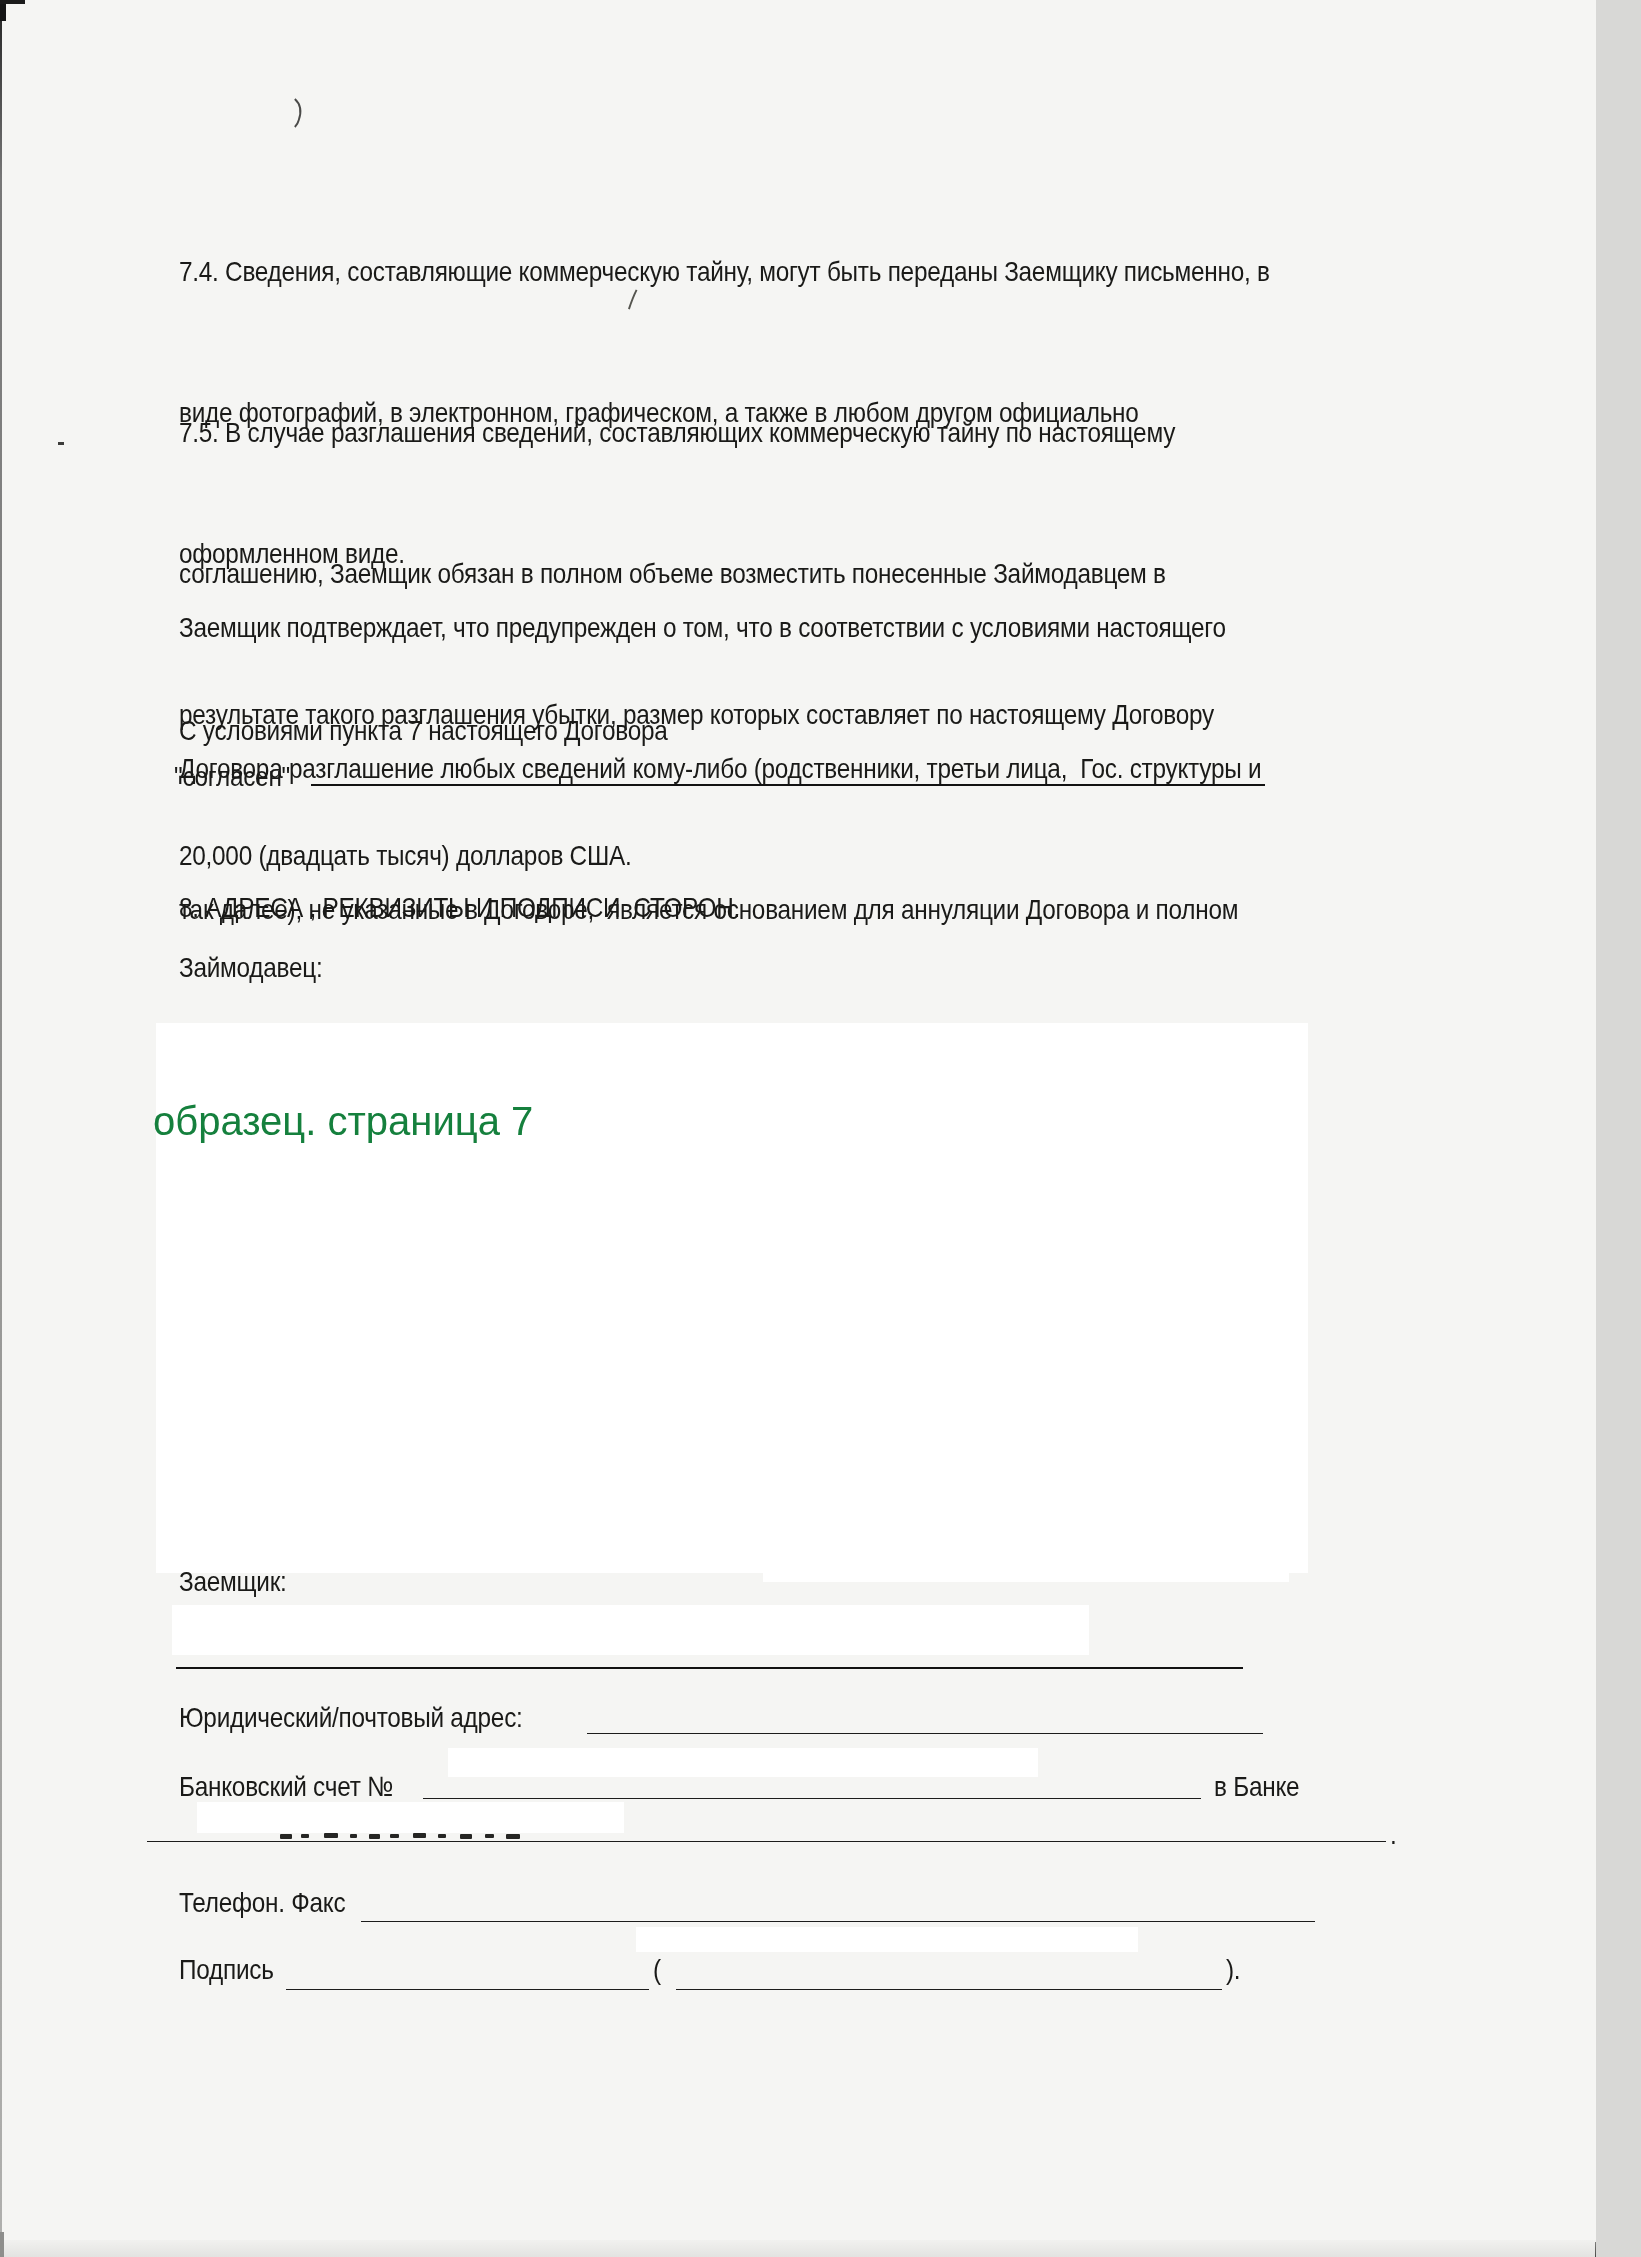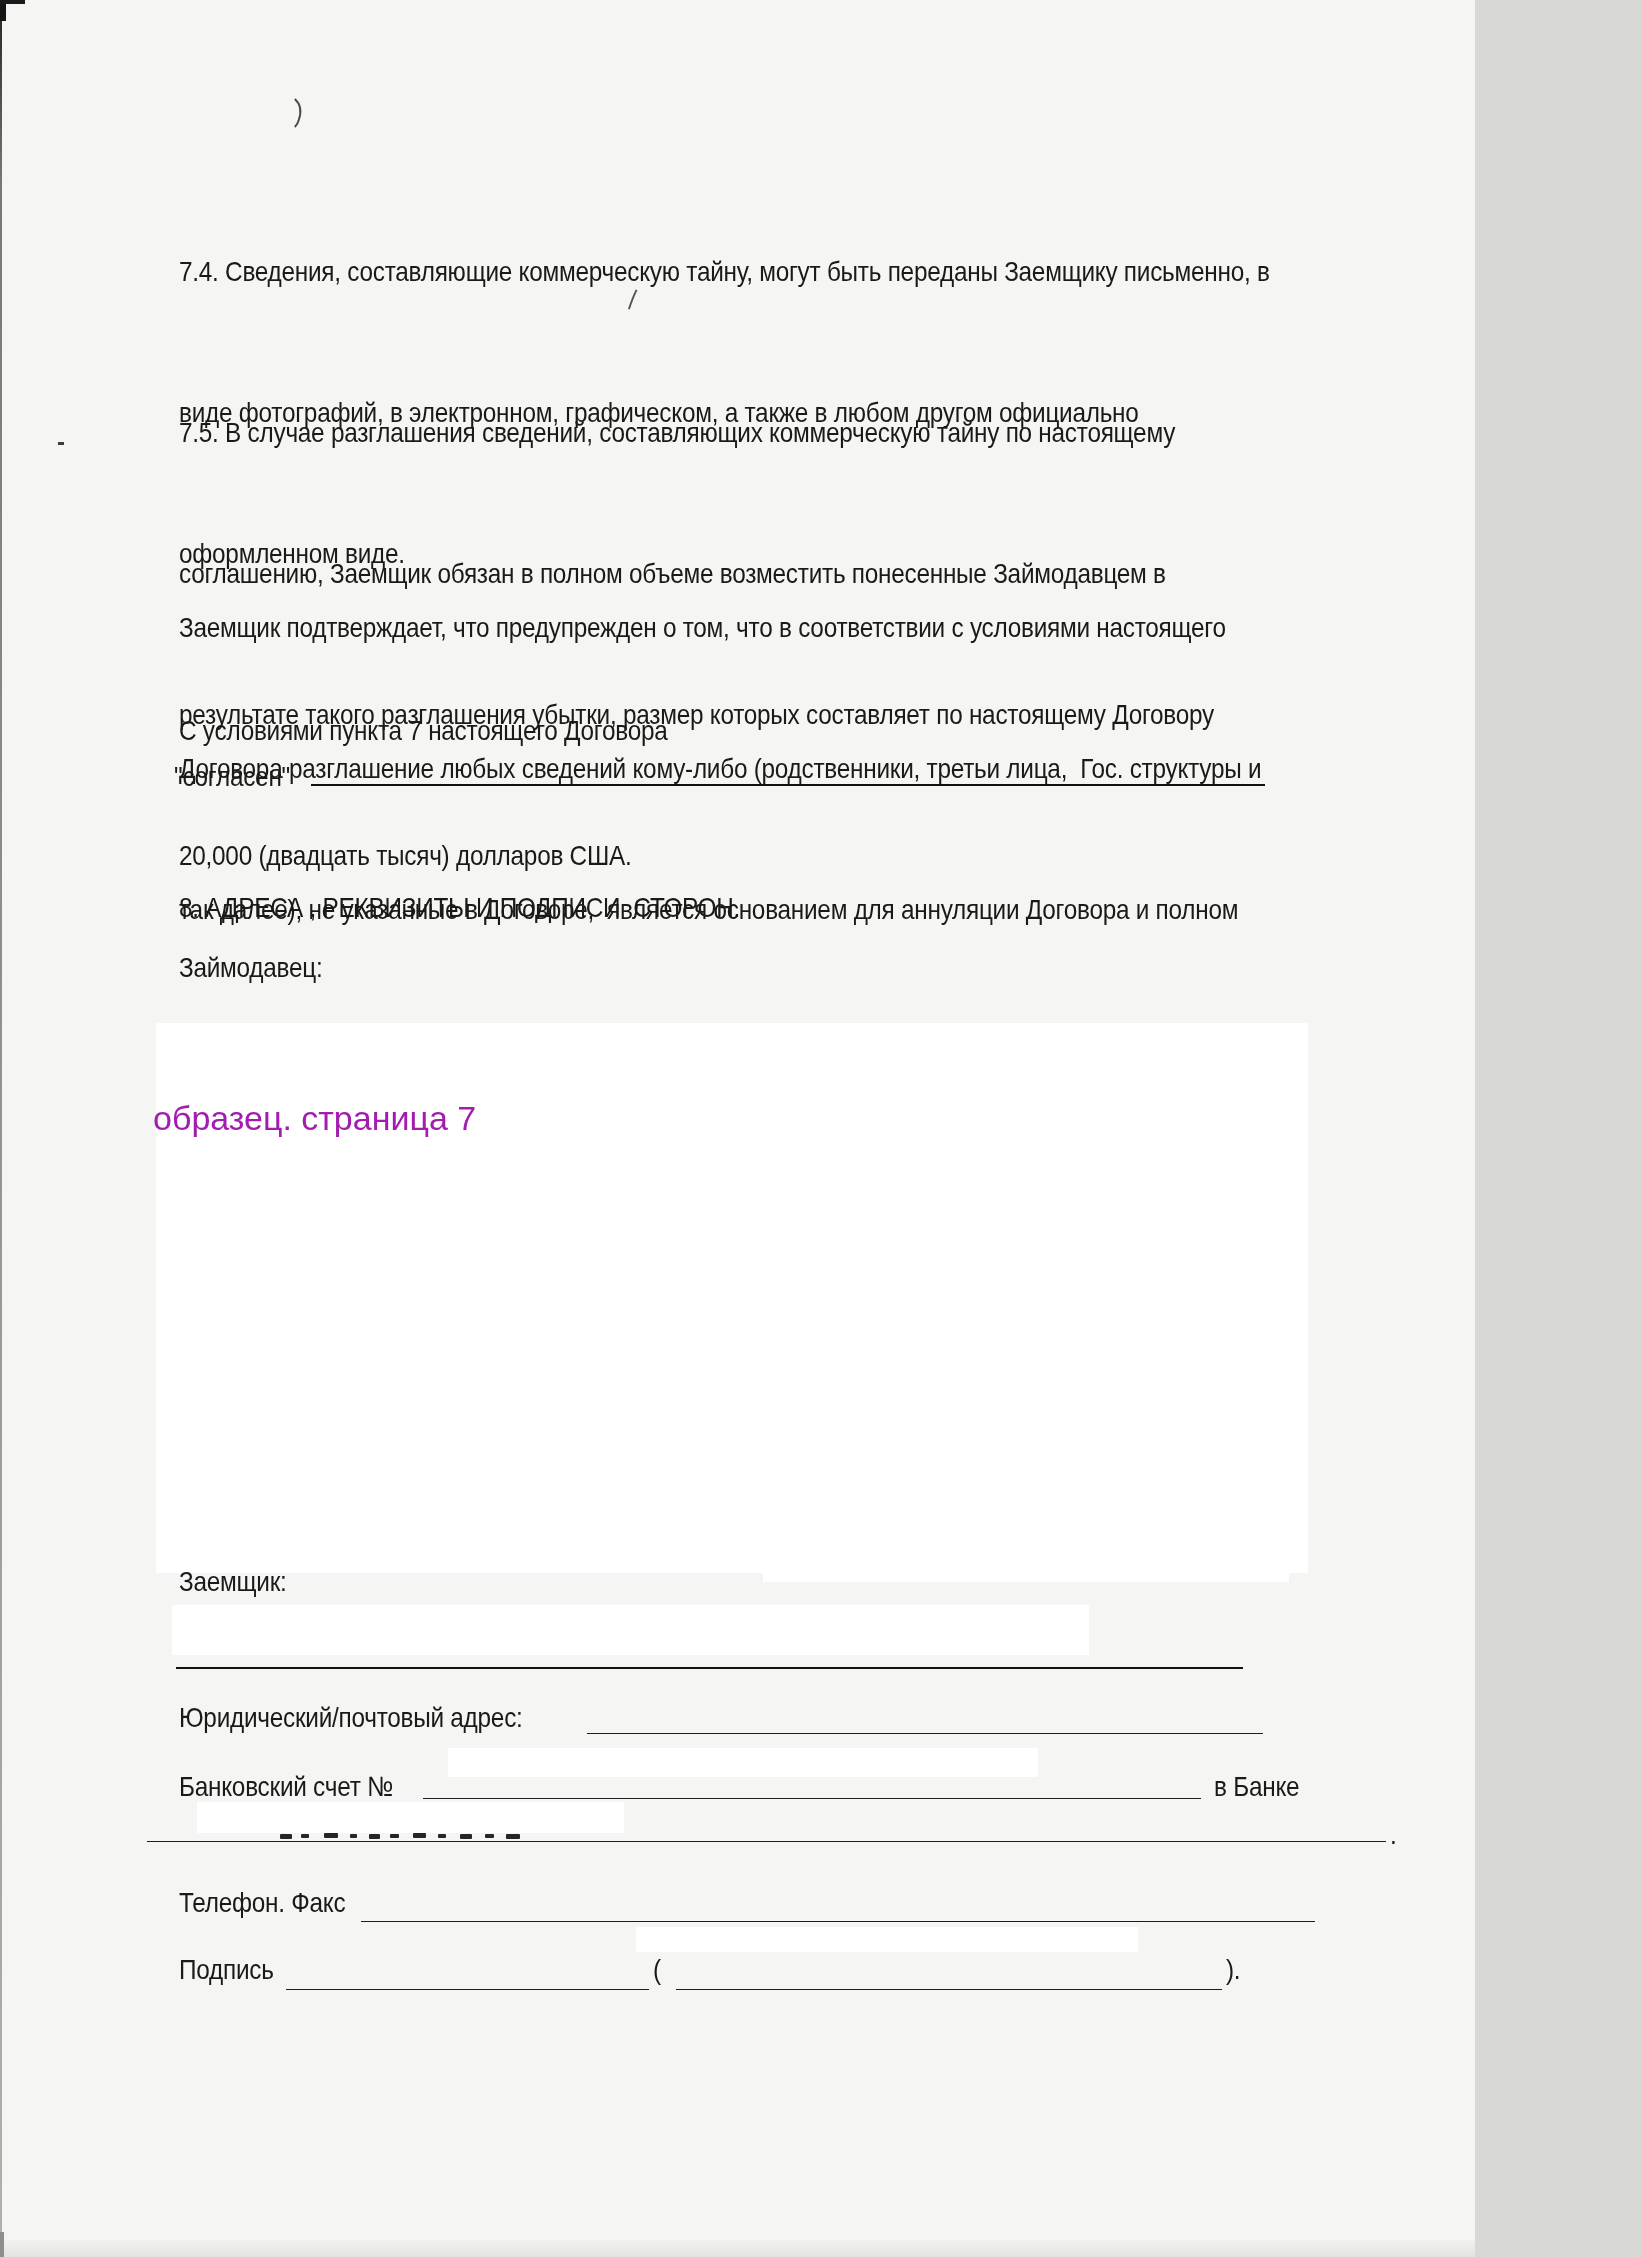--- a/index.html
+++ b/index.html
@@ -1,18 +1,18 @@
 <!DOCTYPE html>
 <html><head>
 <meta charset="utf-8">
 <style>
   html,body{margin:0;padding:0;background:#d8d8d6;}
   .page{
     position:relative;
-    width:1475px;height:2257px;
+    width:1596px;height:2257px;
     background:#f5f5f3;
     overflow:hidden;
     font-family:"Liberation Sans",sans-serif;
   }
   
   .scan-text{
     position:absolute;
     font-family:"Liberation Sans",sans-serif;
     font-size:28px;
     line-height:47px;
@@ -20,22 +20,22 @@
     letter-spacing:-0.3px;
     transform:scaleX(0.87);
     transform-origin:0 0;
     white-space:pre;
   }
   .scan-line{display:block;}
   
   .note{
     position:absolute;
     font-family:"Liberation Sans",sans-serif;
-    font-size:34px;
-    color:#a21caf;
+    font-size:40px;
+    color:#15803d;
     white-space:pre;
   }
   
   .fill-line{position:absolute;height:0;border-top:1.9px solid #1c1c1c;}
   .fill-line.thick{border-top-width:2.9px;border-top-color:#121212;}
   
   .wbox{position:absolute;background:#ffffff;}
   
   .edge-left{position:absolute;left:0;top:0;width:1.9px;height:100%;
     background:linear-gradient(#222 0%,#777 8%,#9a9a98 60%,#b0b0ae 100%);}

